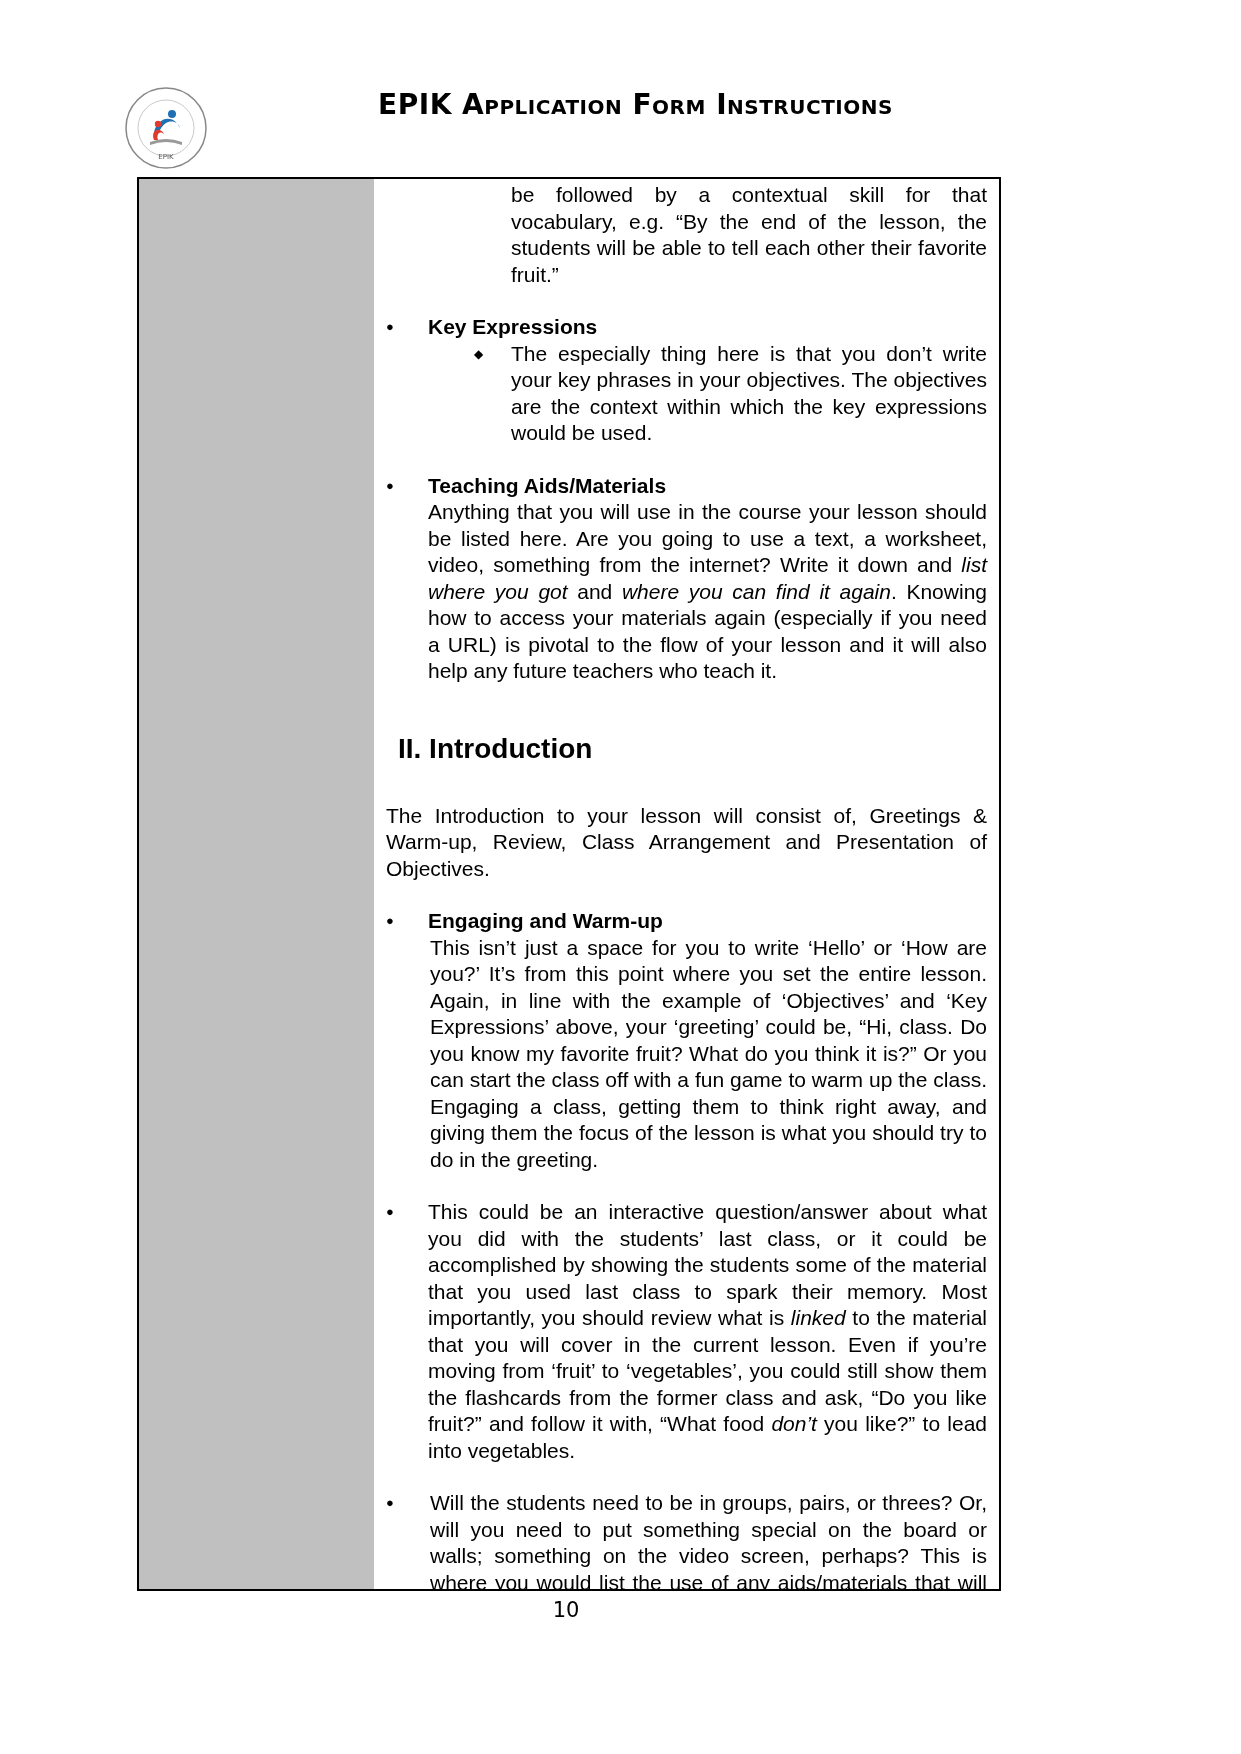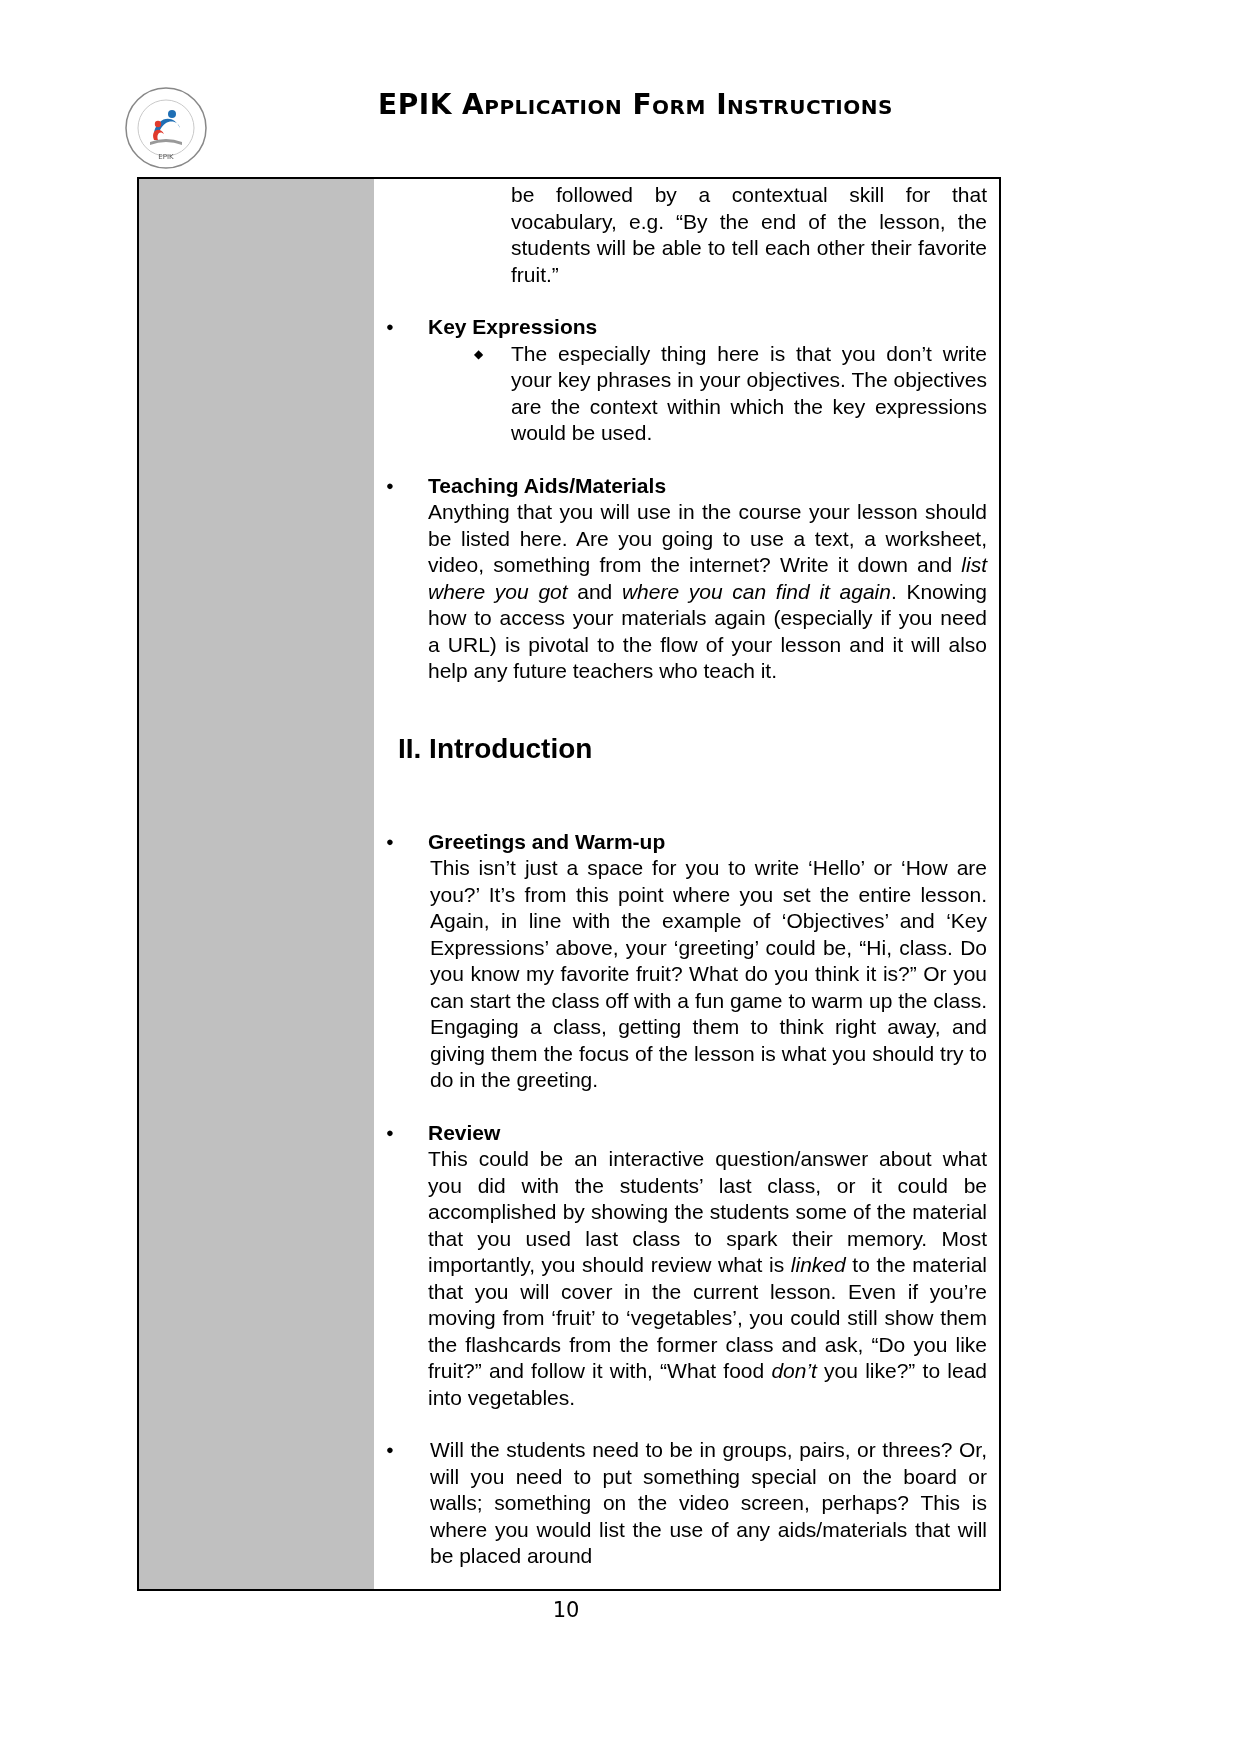--- a/index.html
+++ b/index.html
@@ -71,34 +71,34 @@
       <span class="item-title">Teaching Aids/Materials</span>
       <p class="p"><span>Anything that you will use in the course your lesson should be listed here.  Are you going to use a text, a worksheet, video, something from the internet? Write it down and </span><i>list where you got</i><span> and </span><i>where you can find it again</i><span>. Knowing how to access your materials again (especially if you need a URL) is pivotal to the flow of your lesson and it will also help any future teachers who teach it.</span></p>
     </div>
 
     <div class="gap-l"></div>
 
     <h2 class="h2">II. Introduction</h2>
 
     <div class="gap-m"></div>
 
+    <p class="p">The Introduction to your lesson will consist of, Greetings &amp; Warm-up, Review, Class Arrangement and Presentation of Objectives.</p>
 
     <div class="gap-m"></div>
 
     <div class="item">
       <span class="bullet">●</span>
-      <span class="item-title">Greetings and Warm-up</span>
+      <span class="item-title">Engaging and Warm-up</span>
       <p class="p" style="padding-left:2px;">This isn’t just a space for you to write ‘Hello’ or ‘How are you?’ It’s from this point where you set the entire lesson. Again, in line with the example of ‘Objectives’ and ‘Key Expressions’ above, your ‘greeting’ could be, “Hi, class. Do you know my favorite fruit? What do you think it is?” Or you can start the class off with a fun game to warm up the class. Engaging a class, getting them to think right away, and giving them the focus of the lesson is what you should try to do in the greeting.</p>
     </div>
 
     <div class="gap-m"></div>
 
     <div class="item">
       <span class="bullet">●</span>
-      <span class="item-title">Review</span>
       <p class="p"><span>This could be an interactive question/answer about what you did with the students’ last class, or it could be accomplished by showing the students some of the material that you used last class to spark their memory. Most importantly, you should review what is </span><i>linked</i><span> to the material that you will cover in the current lesson. Even if you’re moving from ‘fruit’ to ‘vegetables’, you could still show them the flashcards from the former class and ask, “Do you like fruit?” and follow it with, “What food </span><i>don’t</i><span> you like?” to lead into vegetables.</span></p>
     </div>
 
     <div class="gap-m"></div>
 
     <div class="item">
       <span class="bullet">●</span>
       <p class="p" style="padding-left:2px;">Will the students need to be in groups, pairs, or threes? Or, will you need to put something special on the board or walls; something on the video screen, perhaps?  This is where you would list the use of any aids/materials that will be placed around</p>
     </div>
 

